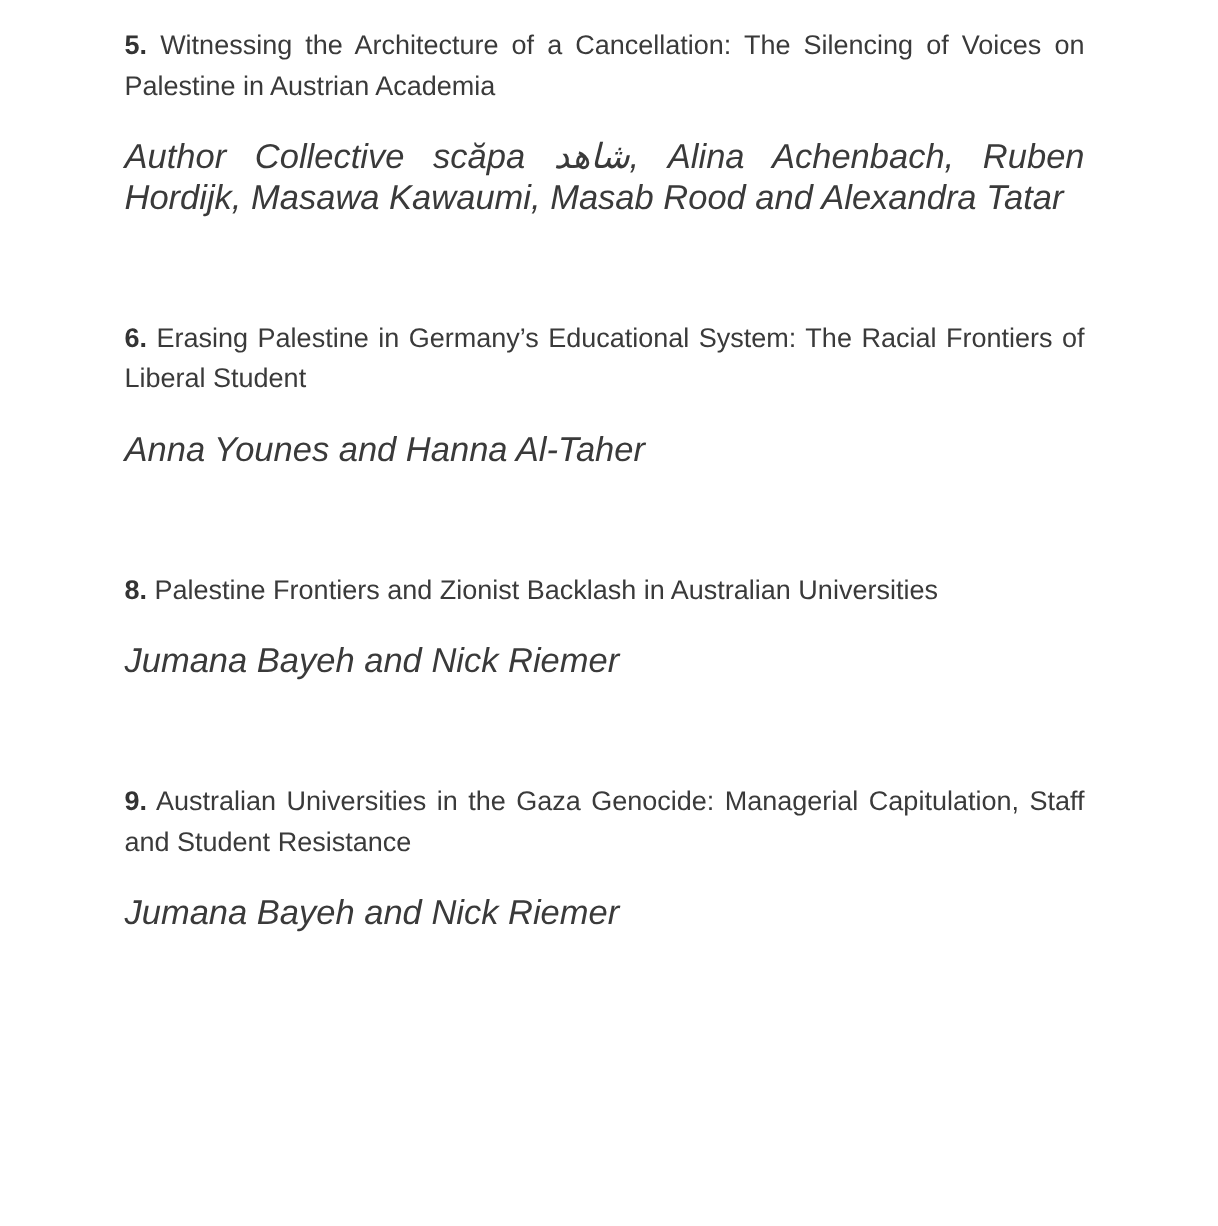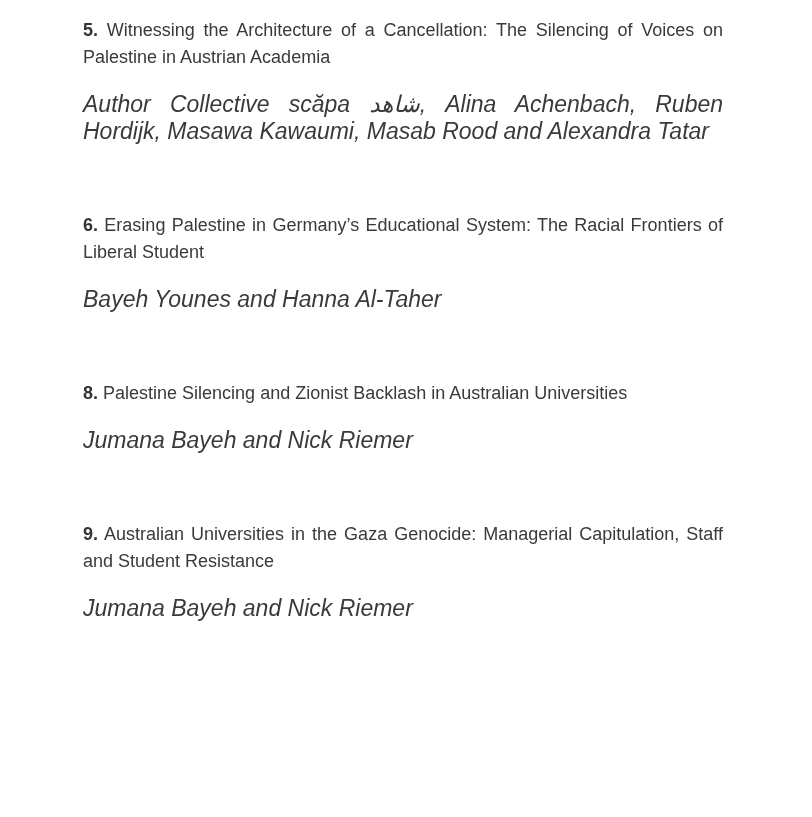--- a/index.html
+++ b/index.html
@@ -47,28 +47,28 @@
 
 <div class="toc">
 
   <div class="entry">
     <p class="title"><span class="num">5.</span> <span>Witnessing the Architecture of a Cancellation: The Silencing of Voices on Palestine in Austrian Academia</span></p>
     <p class="authors">Author Collective scăpa شاهد, Alina Achenbach, Ruben Hordijk, Masawa Kawaumi, Masab Rood and Alexandra Tatar</p>
   </div>
 
   <div class="entry">
     <p class="title"><span class="num">6.</span> <span>Erasing Palestine in Germany’s Educational System: The Racial Frontiers of Liberal Student</span></p>
-    <p class="authors">Bayeh Younes and Hanna Al-Taher</p>
+    <p class="authors">Anna Younes and Hanna Al-Taher</p>
   </div>
 
   <div class="entry">
   </div>
 
   <div class="entry">
-    <p class="title"><span class="num">8.</span> <span>Palestine Silencing and Zionist Backlash in Australian Universities</span></p>
+    <p class="title"><span class="num">8.</span> <span>Palestine Frontiers and Zionist Backlash in Australian Universities</span></p>
     <p class="authors">Jumana Bayeh and Nick Riemer</p>
   </div>
 
   <div class="entry">
     <p class="title"><span class="num">9.</span> <span>Australian Universities in the Gaza Genocide: Managerial Capitulation, Staff and Student Resistance</span></p>
     <p class="authors">Jumana Bayeh and Nick Riemer</p>
   </div>
 
 </div>
 

